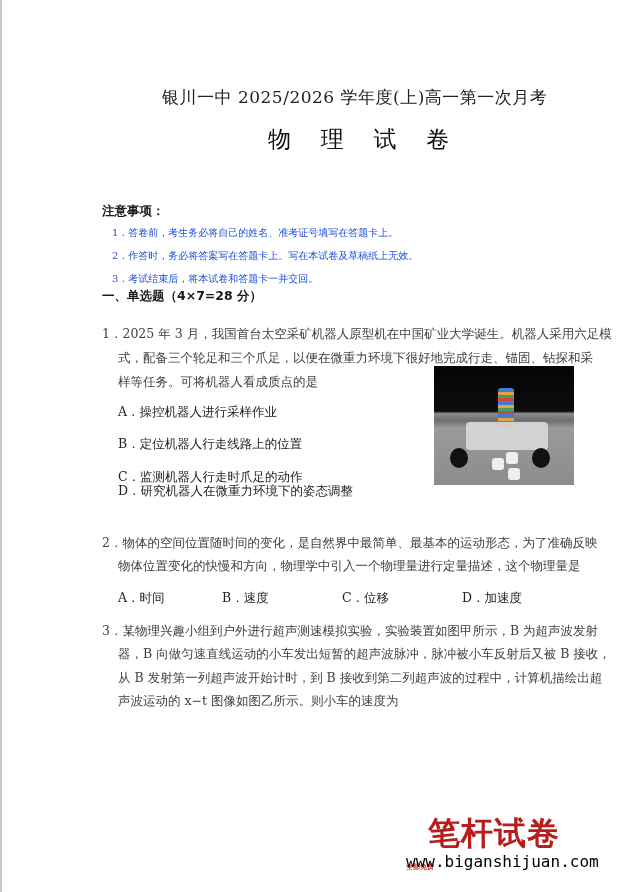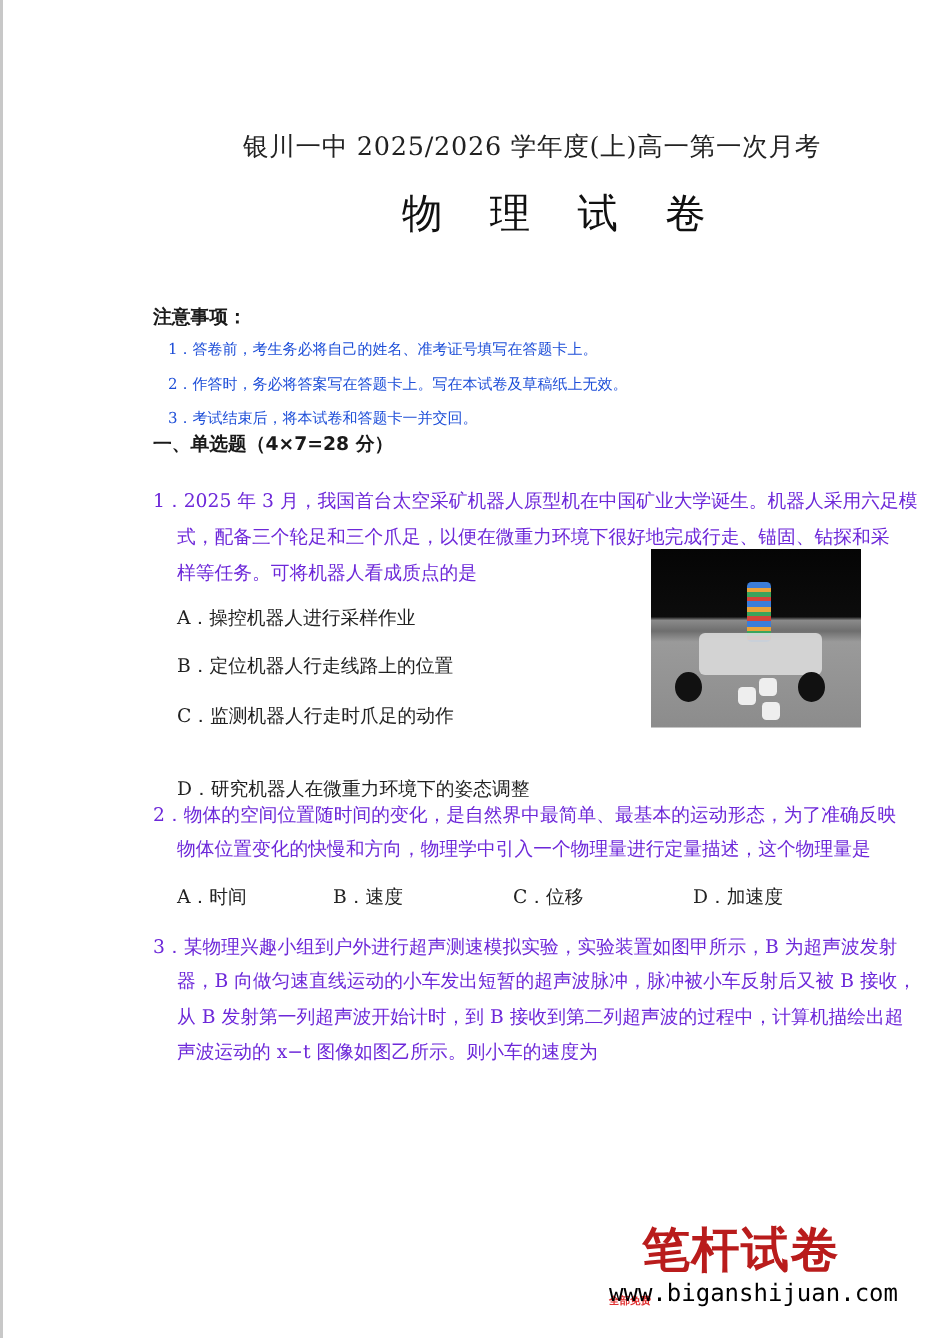--- a/index.html
+++ b/index.html
@@ -4,28 +4,28 @@
 <style>
   html, body { margin: 0; padding: 0; }
   body {
     width: 632px; height: 892px; position: relative; overflow: hidden;
     background: #ffffff; color: #1a1a1a;
     font-family: "DejaVu Serif", "Liberation Serif", serif;
   }
   .left-edge { position: absolute; left: 0; top: 0; width: 2px; height: 892px; background: #c8c8c8; }
   .abs { position: absolute; white-space: nowrap; }
   .exam-header { left: 162px; top: 86px; font-size: 17px; letter-spacing: 0.5px; color: #222; }
-  .exam-title { left: 268px; top: 124px; font-size: 27px; letter-spacing: 12px; color: #111;
-    font-family: Liberation Sans, sans-serif; }
+  .exam-title { left: 268px; top: 124px; font-size: 23px; letter-spacing: 12px; color: #111;
+    font-family: Liberation Serif, serif; }
   .notice-label { left: 102px; top: 203px; font-size: 12.5px; font-weight: bold;
     font-family: Liberation Sans, sans-serif; }
   .notice-item { left: 112px; font-size: 10px; color: #1d4ed8; }
   .section-head { left: 102px; top: 288px; font-size: 12.5px; font-weight: bold;
     font-family: "DejaVu Sans", "Liberation Sans", sans-serif; }
-  .q-line { font-size: 12.5px; color: #6d28d9; }
+  .q-line { font-size: 12.5px; color: #404040; }
   .opt { font-size: 12.5px; color: #222; }
   .robot-photo {
     position: absolute; left: 434px; top: 366px; width: 140px; height: 119px;
     background: linear-gradient(to bottom, #050505 0%, #0c0c0c 38%, #8a8a8a 40%, #6e6e6e 46%, #9a9a9a 52%, #8c8c8c 100%);
     overflow: hidden;
   }
   .robot-photo .tower { position: absolute; left: 64px; top: 22px; width: 16px; height: 40px;
     background: repeating-linear-gradient(to bottom, #3b7dd8 0 4px, #e9a23b 4px 7px, #3aa45c 7px 10px, #d4453a 10px 13px); border-radius: 3px; }
   .robot-photo .body { position: absolute; left: 32px; top: 56px; width: 82px; height: 28px; background: #d9d9d9; border-radius: 4px; opacity: .9; }
   .robot-photo .wheel { position: absolute; width: 18px; height: 20px; background: #111; border-radius: 50%; top: 82px; }
@@ -52,21 +52,21 @@
 
 <div class="abs section-head">一、单选题（4×7=28 分）</div>
 
 <div>
   <div class="abs q-line" style="left:102px; top:326px">1．2025 年 3 月，我国首台太空采矿机器人原型机在中国矿业大学诞生。机器人采用六足模</div>
   <div class="abs q-line" style="left:118px; top:350px">式，配备三个轮足和三个爪足，以便在微重力环境下很好地完成行走、锚固、钻探和采</div>
   <div class="abs q-line" style="left:118px; top:374px">样等任务。可将机器人看成质点的是</div>
   <div class="abs opt" style="left:118px; top:404px">A．操控机器人进行采样作业</div>
   <div class="abs opt" style="left:118px; top:436px">B．定位机器人行走线路上的位置</div>
   <div class="abs opt" style="left:118px; top:469px">C．监测机器人行走时爪足的动作</div>
-  <div class="abs opt" style="left:118px; top:518px">D．研究机器人在微重力环境下的姿态调整</div>
+  <div class="abs opt" style="left:118px; top:483px">D．研究机器人在微重力环境下的姿态调整</div>
   <div class="robot-photo">
     <div class="tower"></div>
     <div class="body"></div>
     <div class="wheel" style="left:16px"></div>
     <div class="wheel" style="left:98px"></div>
     <div class="claw" style="left:58px; top:92px"></div>
     <div class="claw" style="left:72px; top:86px"></div>
     <div class="claw" style="left:74px; top:102px"></div>
   </div>
 </div>

